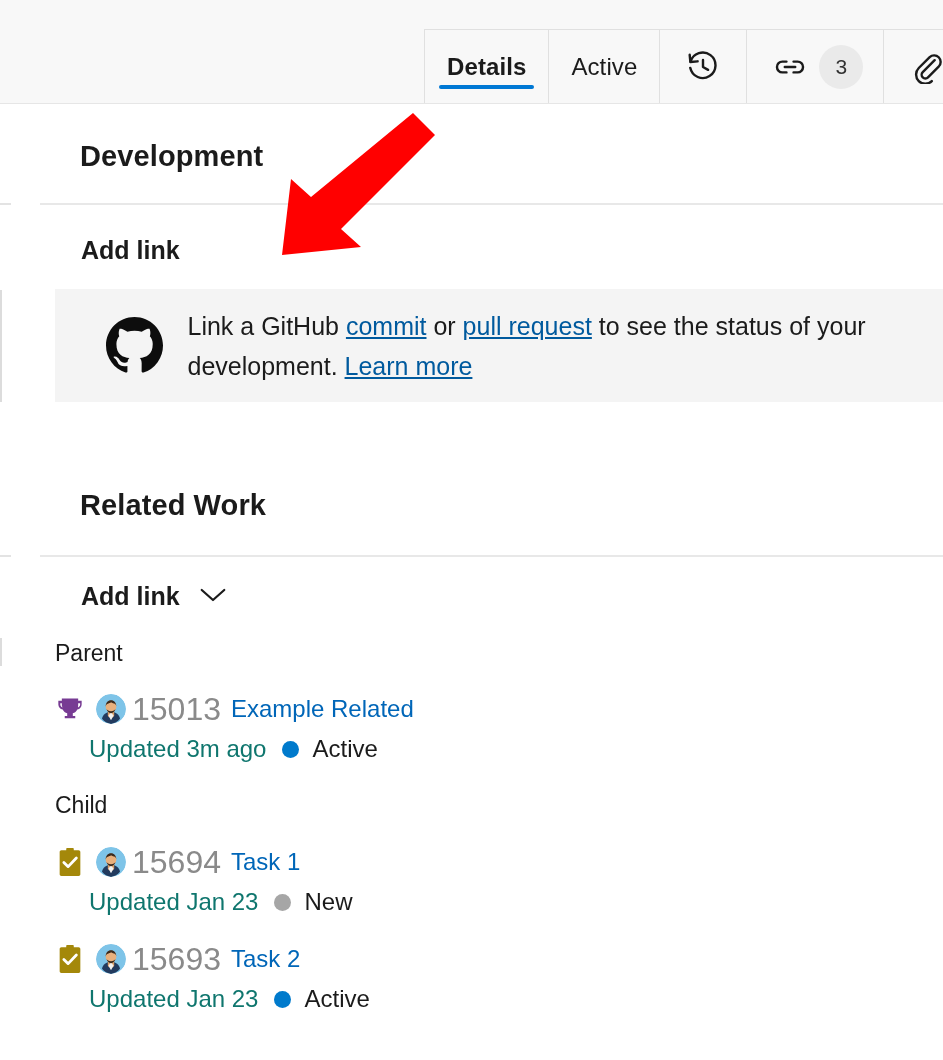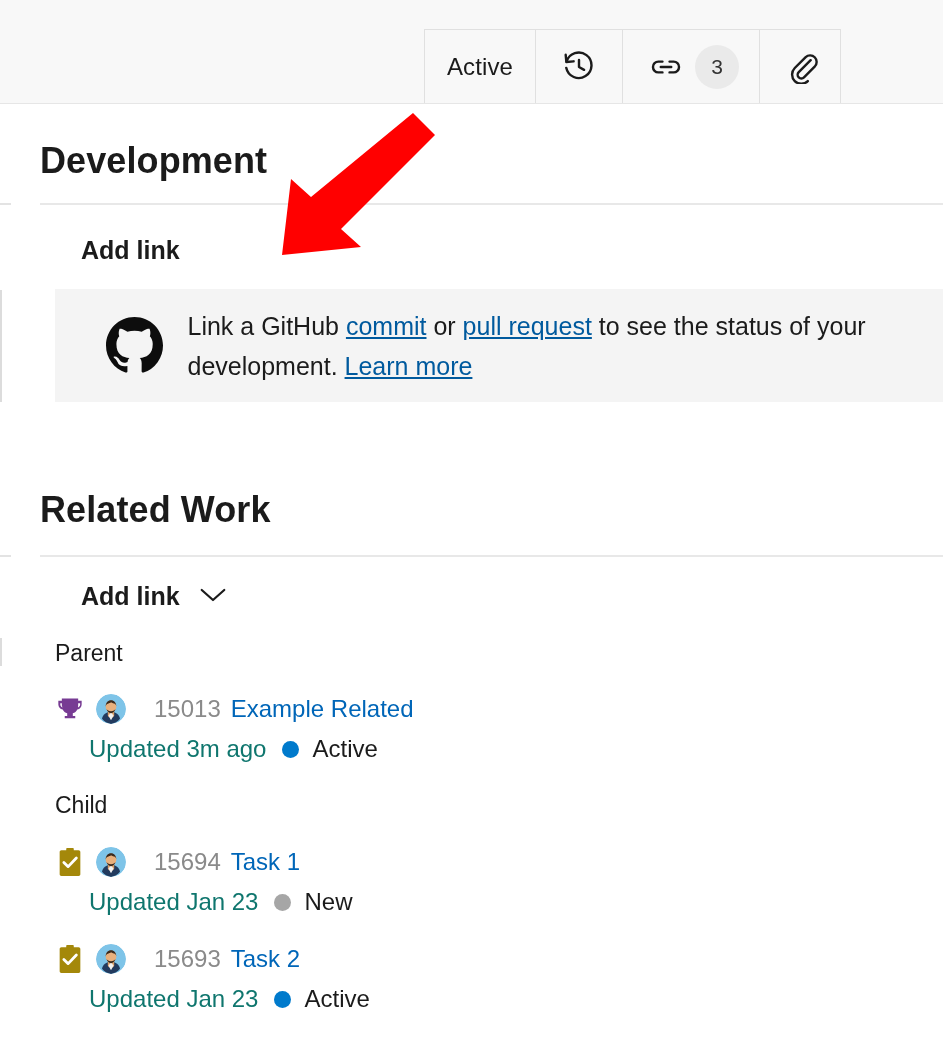--- a/index.html
+++ b/index.html
@@ -96,24 +96,25 @@
   .edge-vline {
     position: absolute;
     left: 0;
     width: 2px;
     background: #dcdcdc;
   }
 
   
   .section-title {
     position: absolute;
-    font-size: 36px;
+    font-size: 29px;
     font-weight: bold;
     color: #1b1b1b;
     letter-spacing: 0.1px;
+    margin-left: 40px;
   }
   .section-divider {
     position: absolute;
     left: 40px;
     right: 0;
     height: 2px;
     background: #e8e8e8;
   }
 
   .addlink-plain {
@@ -187,23 +188,23 @@
   .avatar {
     width: 30px;
     height: 30px;
     border-radius: 50%;
     flex: 0 0 auto;
     margin-left: 11px;
     overflow: hidden;
     display: block;
   }
   .rel-id {
-    font-size: 24px;
+    font-size: 32px;
     color: #8a8a8a;
-    margin-left: 28px;
+    margin-left: 6px;
   }
   .rel-title {
     font-size: 24px;
     color: #0066b8;
     margin-left: 10px;
     cursor: pointer;
   }
   .rel-line2 {
     display: flex;
     align-items: center;
@@ -251,20 +252,24 @@
     height: 160px;
     pointer-events: none;
   }
 </style>
 </head>
 <body>
 
 <div class="tabstrip">
   <div class="tabs">
 
+    <div class="tab text-tab active">
+      <span>Details</span>
+      <span class="tab-underline"></span>
+    </div>
 
     <div class="tab text-tab">
       <span>Active</span>
     </div>
 
     <div class="tab icon-tab">
       <span>
         <svg width="34" height="34" viewBox="0 0 24 24" fill="none" stroke="#1b1b1b" stroke-width="1.7" stroke-linecap="round" stroke-linejoin="round">
           <path d="M3.2 8.2 A9 9 0 1 1 3 12.6"></path>
           <polyline points="2.6,3.4 3.1,8.5 8.2,8.0"></polyline>

